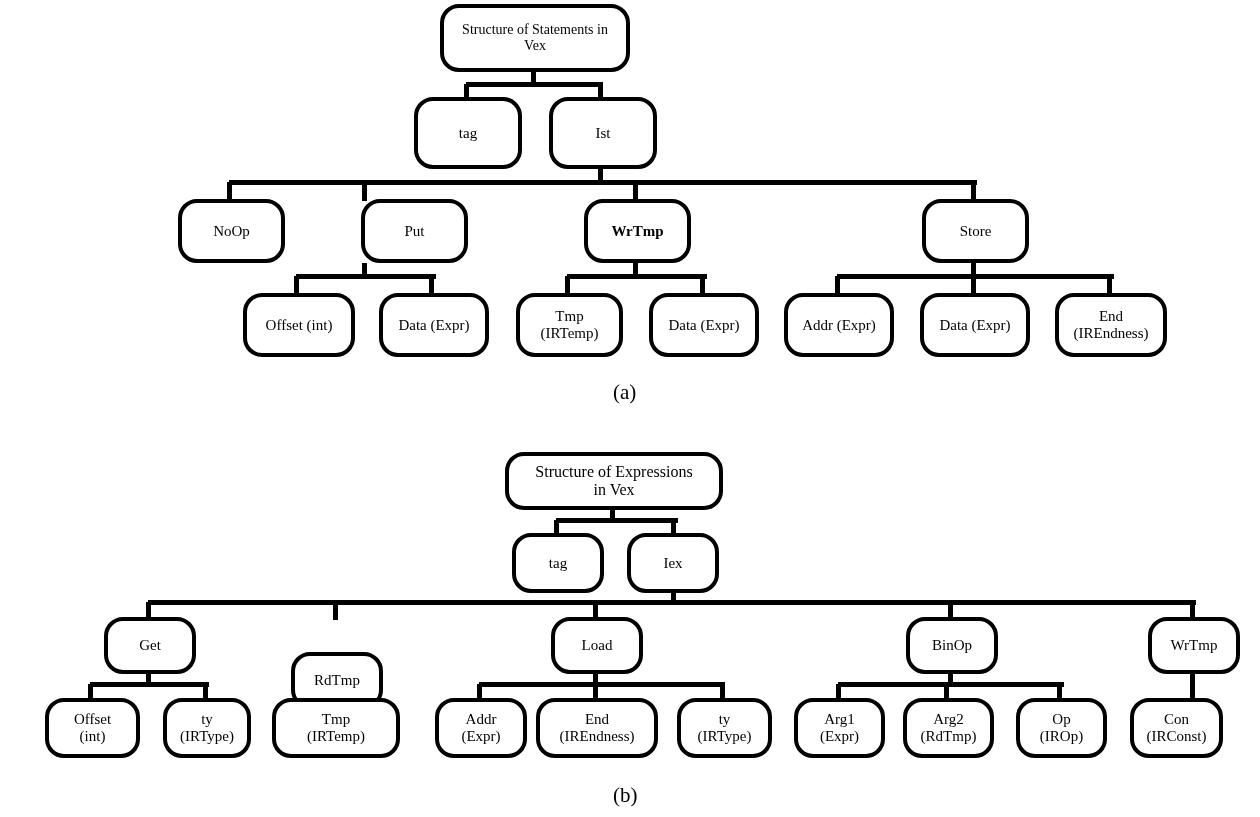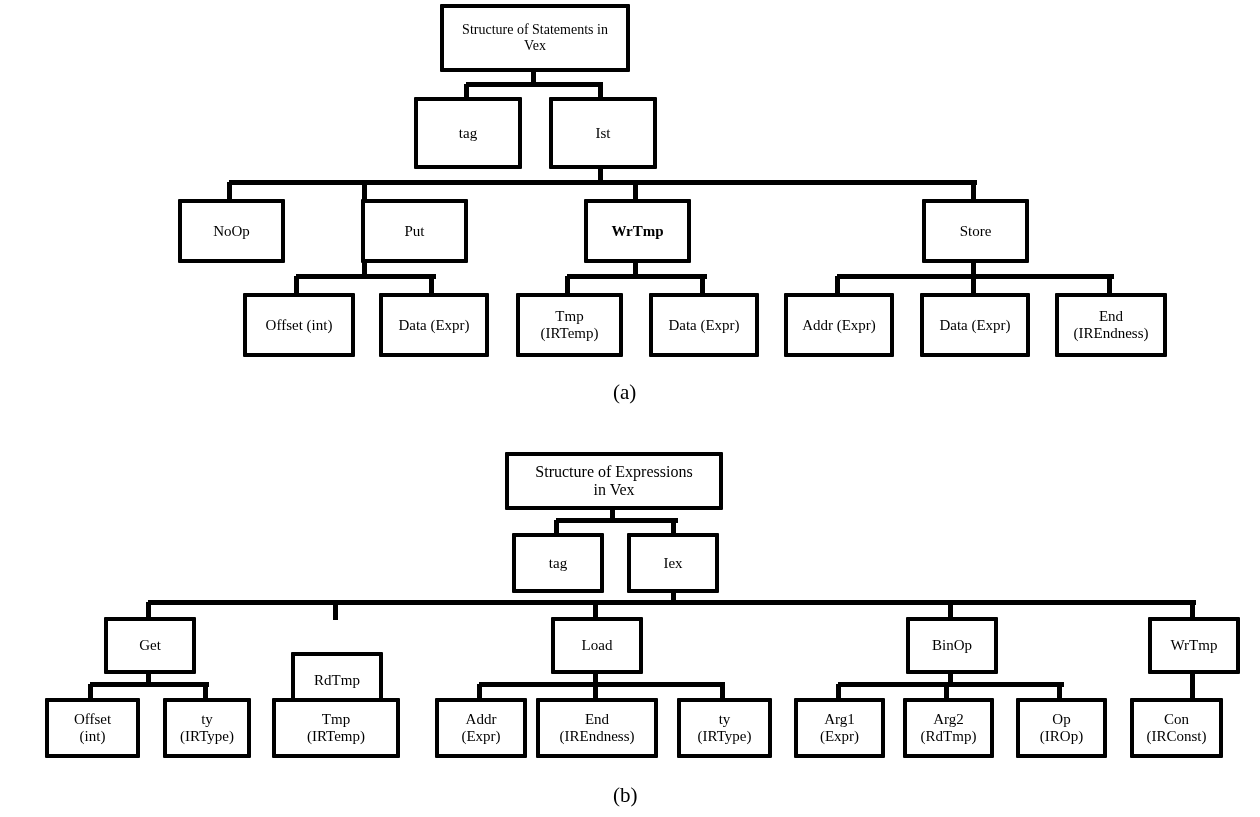--- a/index.html
+++ b/index.html
@@ -13,21 +13,21 @@
     height: 817px;
     background: #ffffff;
     overflow: hidden;
     font-family: "Liberation Serif", "DejaVu Serif", serif;
   }
   .node {
     position: absolute;
     box-sizing: border-box;
     background: #ffffff;
     border: 4px solid #000000;
-    border-radius: 1px;
+    border-radius: 19px;
     display: flex;
     align-items: center;
     justify-content: center;
     text-align: center;
     color: #000000;
     line-height: 1.12;
     z-index: 3;
     padding: 2px 3px;
   }
   .node .lbl {

